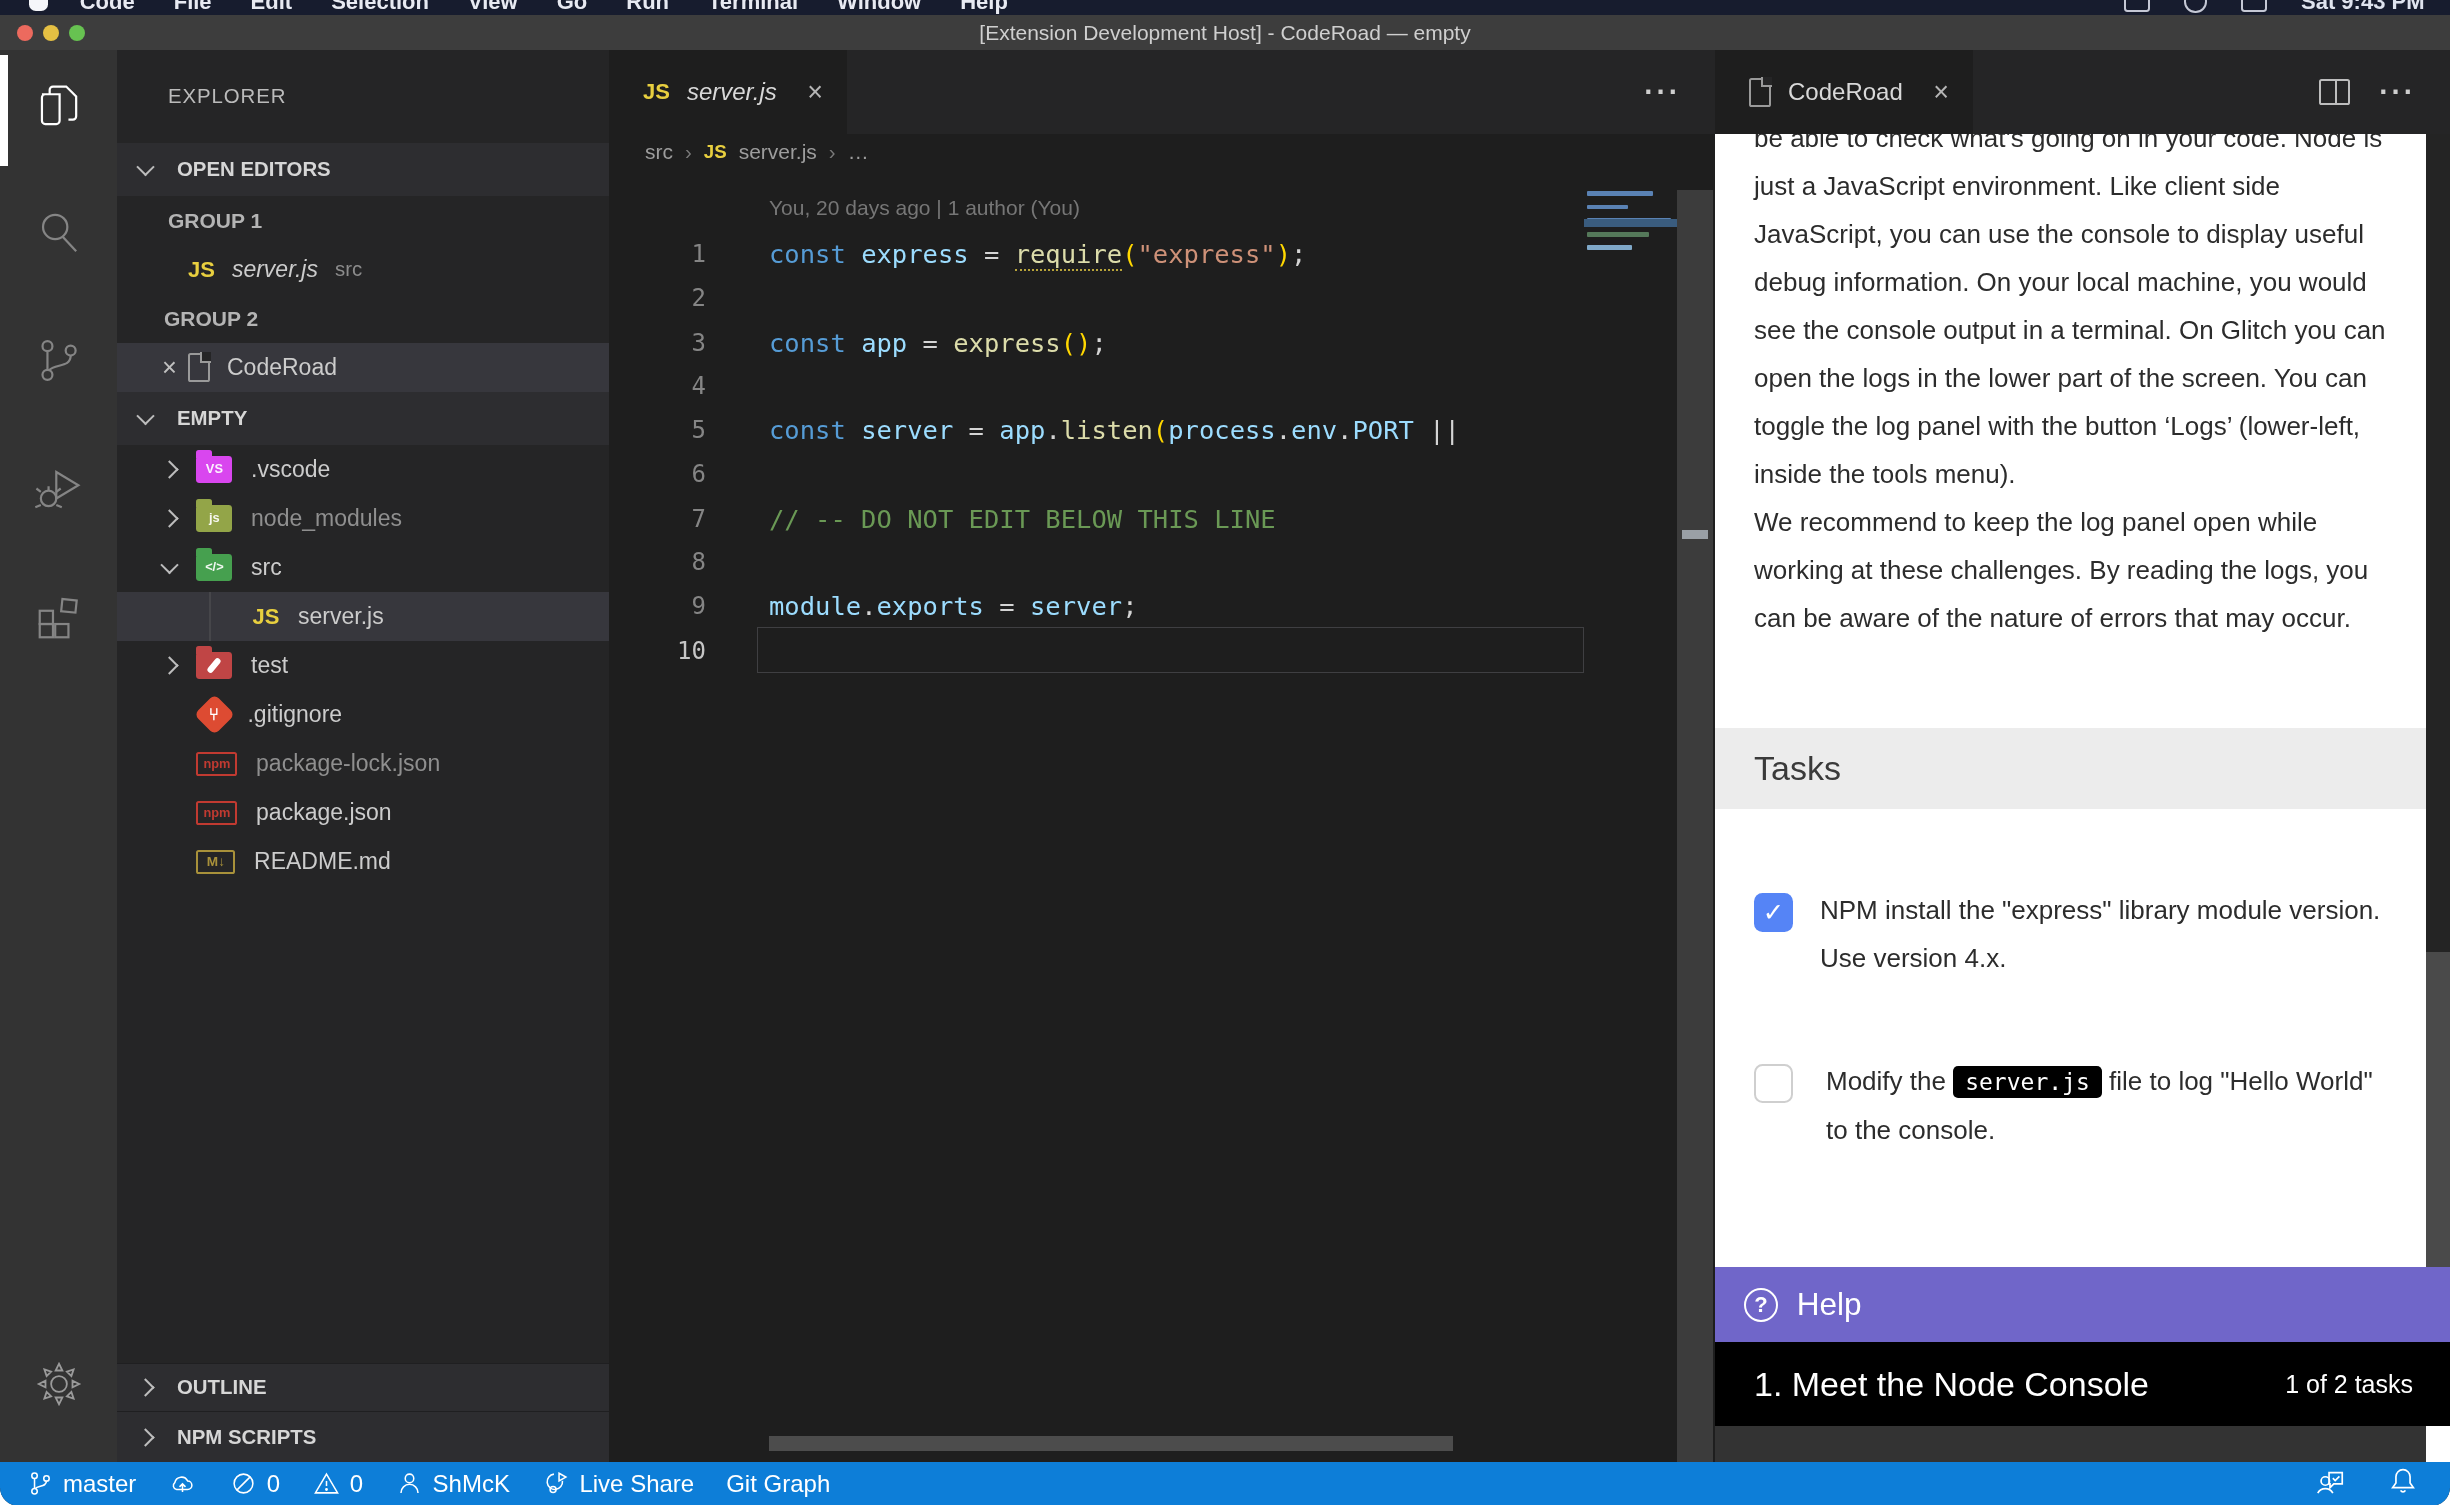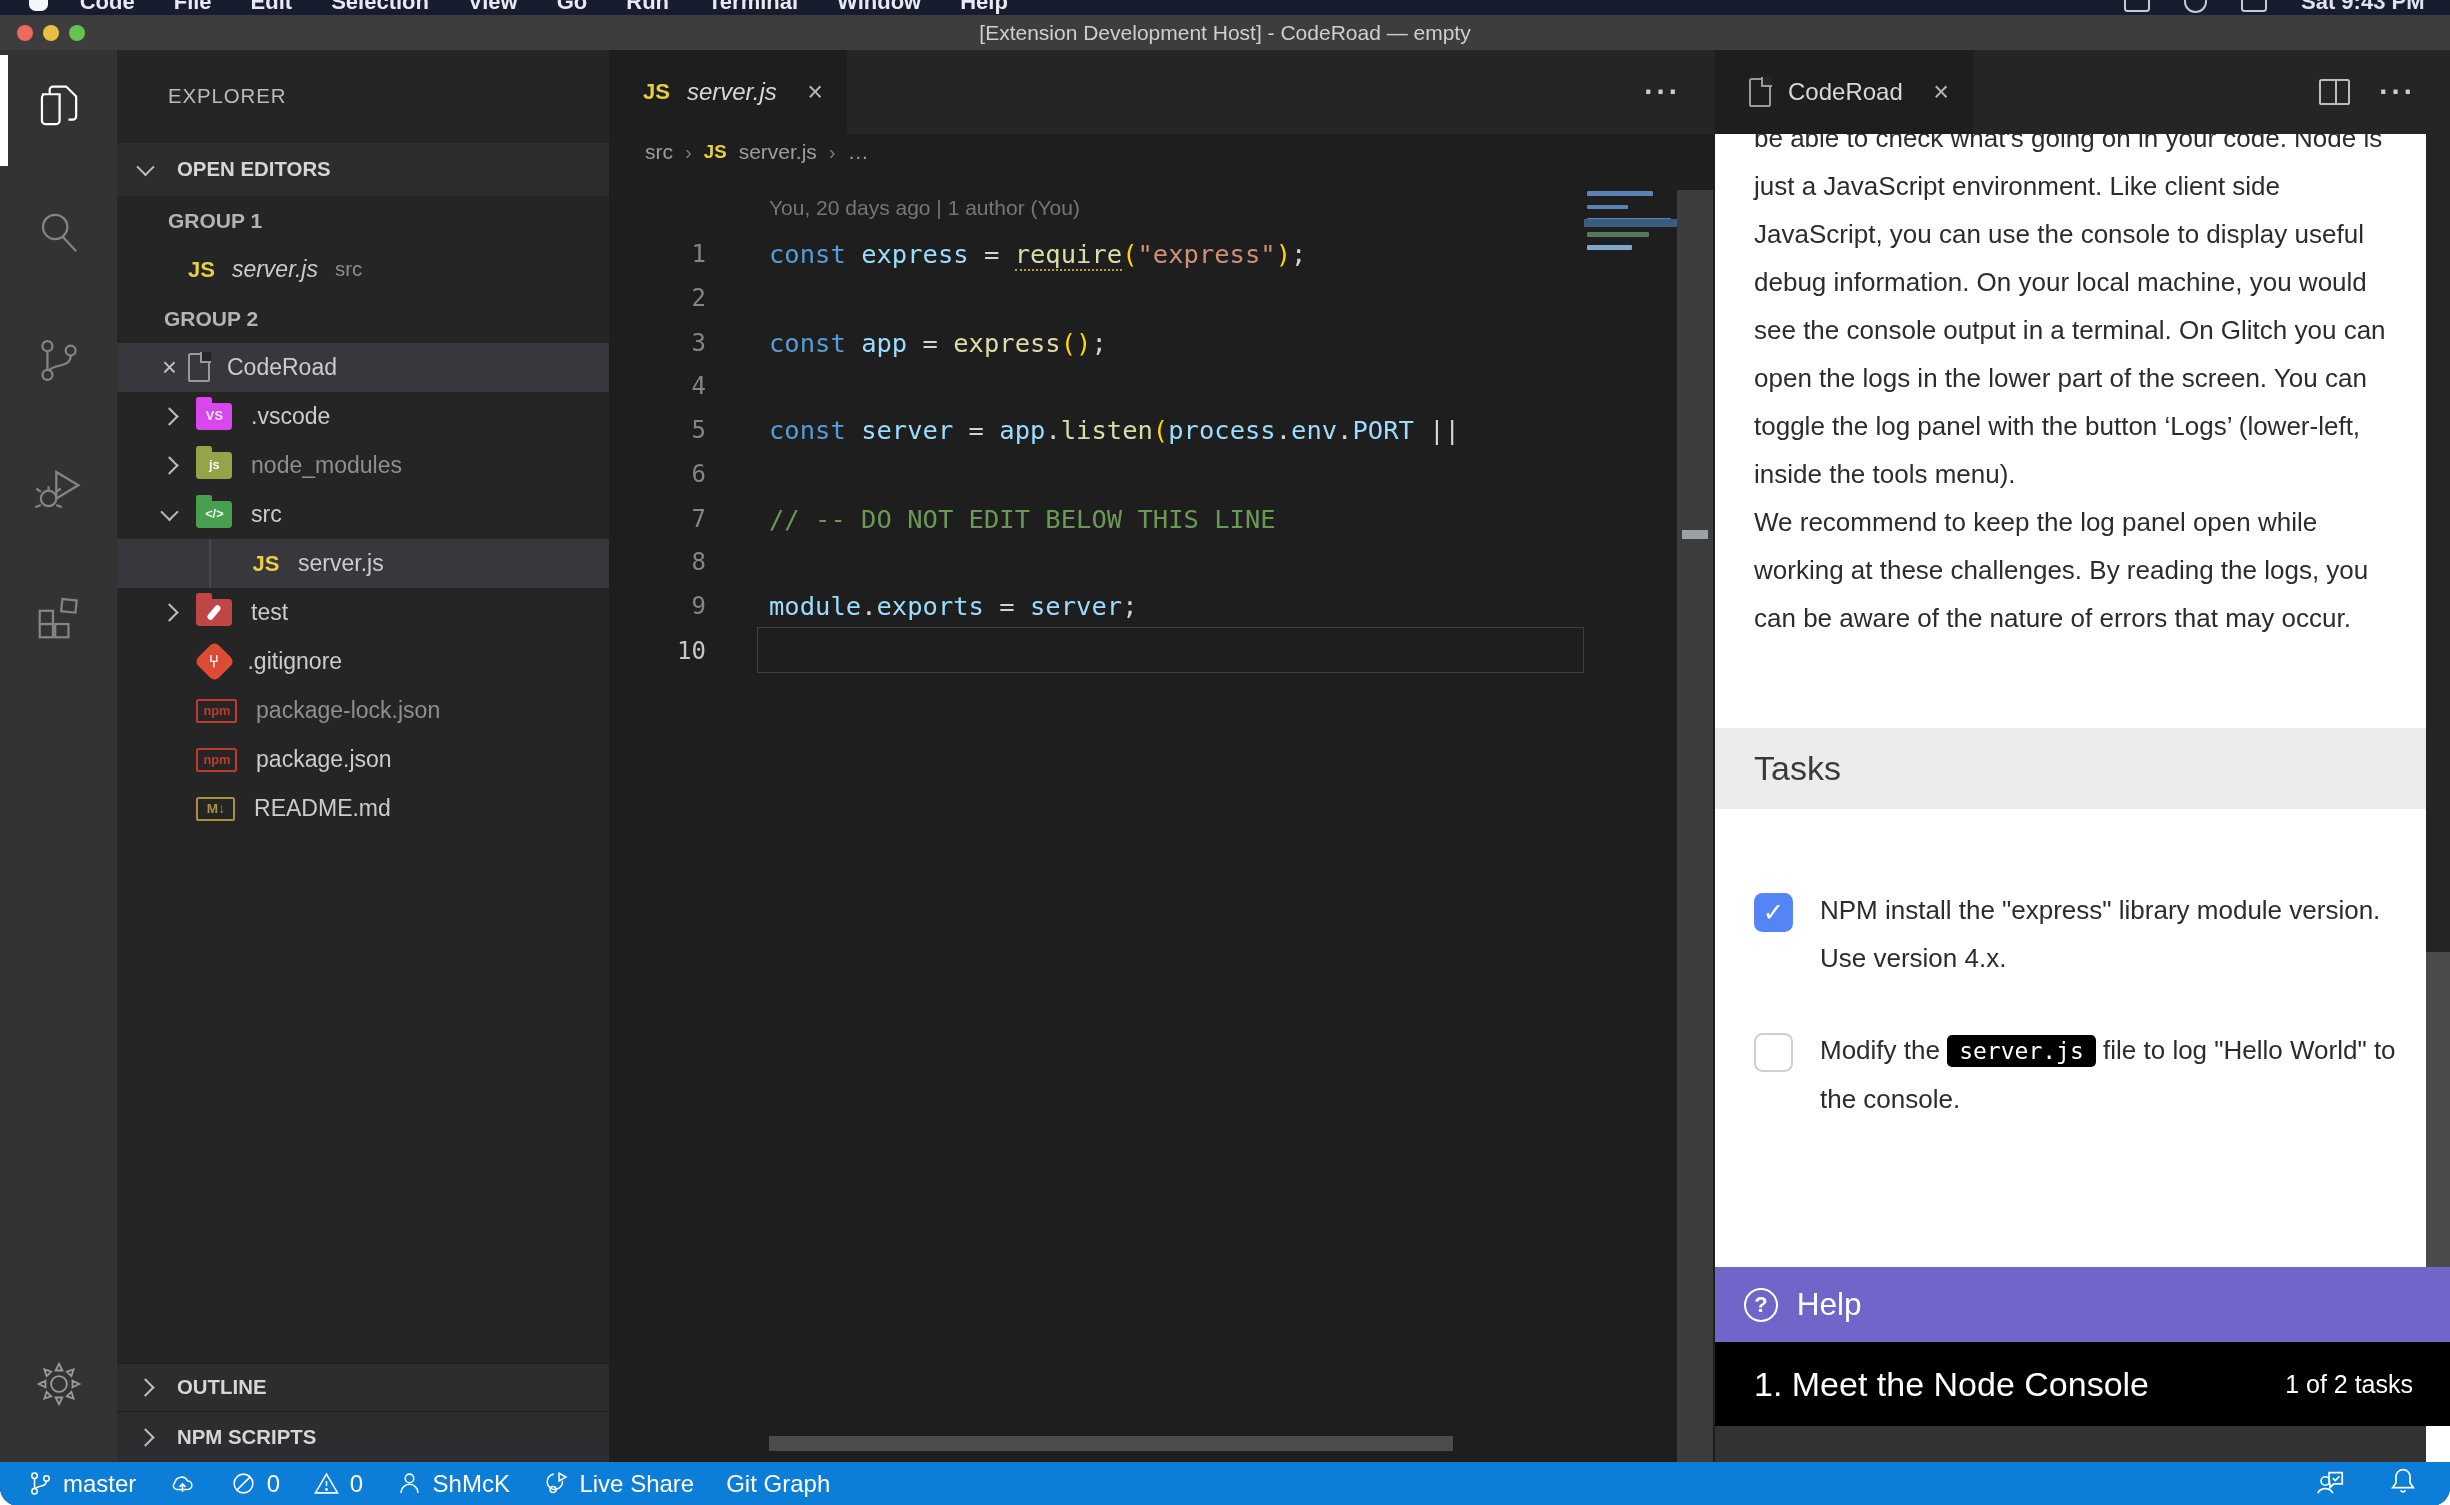--- a/index.html
+++ b/index.html
@@ -236,20 +236,24 @@
           </div>
           <div class="sb-row">
             <span class="group-label" style="padding-left: 47px;">GROUP 2</span>
           </div>
           <div class="sb-row selected">
             <span class="close-x" style="margin-left: 34px;">×</span>
             <span class="fileicon" style="margin-right: 17px;"></span>
             <span>CodeRoad</span>
           </div>
         </div>
+      <div class="sb-header">
+        <span class="chev down"></span>
+        <span>EMPTY</span>
+      </div>
       <div id="file-tree">
           <div class="sb-row">
             <span class="chev right" style="margin-left: 46px; margin-right: 20.4px;"></span>
             <span class="folder f-vscode" style="margin-right: 18.7px;">
               <span class="fg">VS</span>
             </span>
             <span>.vscode</span>
           </div>
           <div class="sb-row">
             <span class="chev right" style="margin-left: 46px; margin-right: 20.4px;"></span>
@@ -381,21 +385,21 @@
             <p>We recommend to keep the log panel open while working at these challenges. By reading the logs, you can be aware of the nature of errors that may occur.</p>
           </div>
         <div class="tasks-bar">
           <span>Tasks</span>
         </div>
         <div id="task-list">
             <div class="task-row" style="top: 752px;">
               <span class="cb checked">✓</span>
               <span class="task-text">NPM install the "express" library module version. Use version 4.x.</span>
             </div>
-            <div class="task-row" style="top: 892px;">
+            <div class="task-row" style="top: 923px; gap: 6px;">
               <span class="cb unchecked"></span>
               <span class="task-text">Modify the <span class="chip">server.js</span> file to log "Hello World" to the console.</span>
             </div>
           </div>
         <div class="help-bar">
           <span class="q-icon">?</span>
           <span class="help-label">Help</span>
         </div>
         <div class="lesson-bar">
           <span class="lesson-title">1. Meet the Node Console</span>

